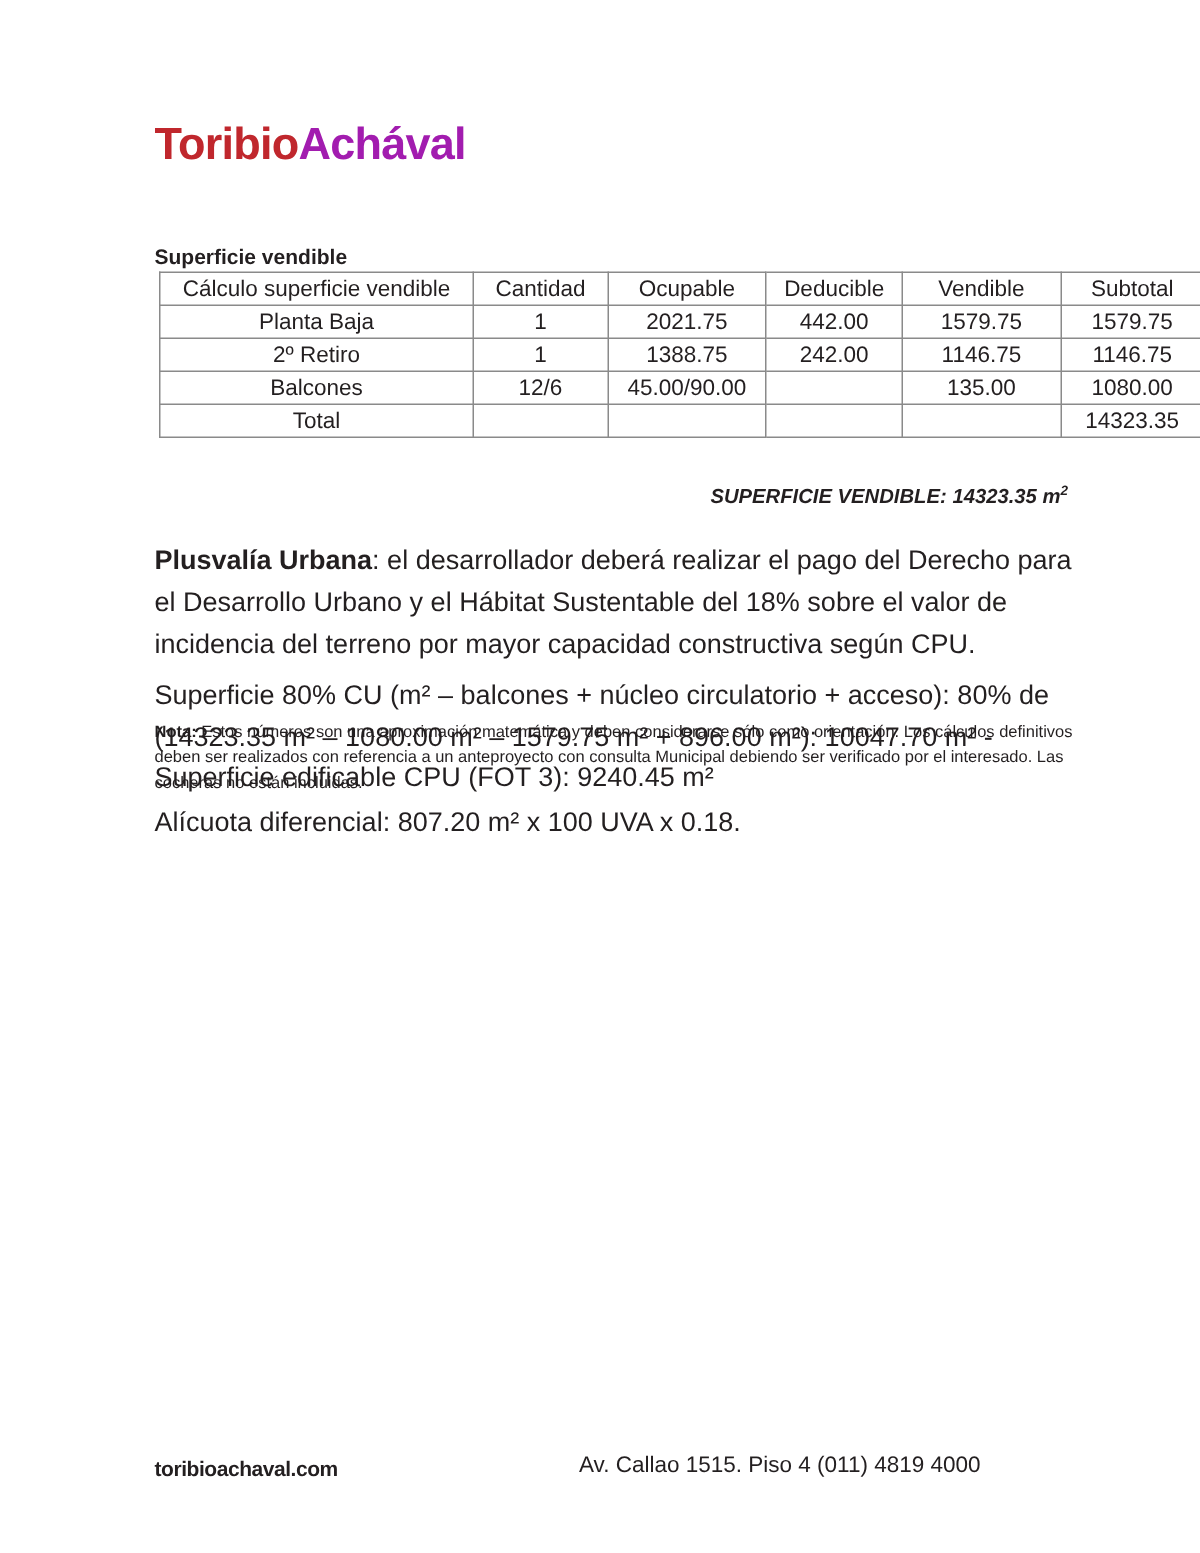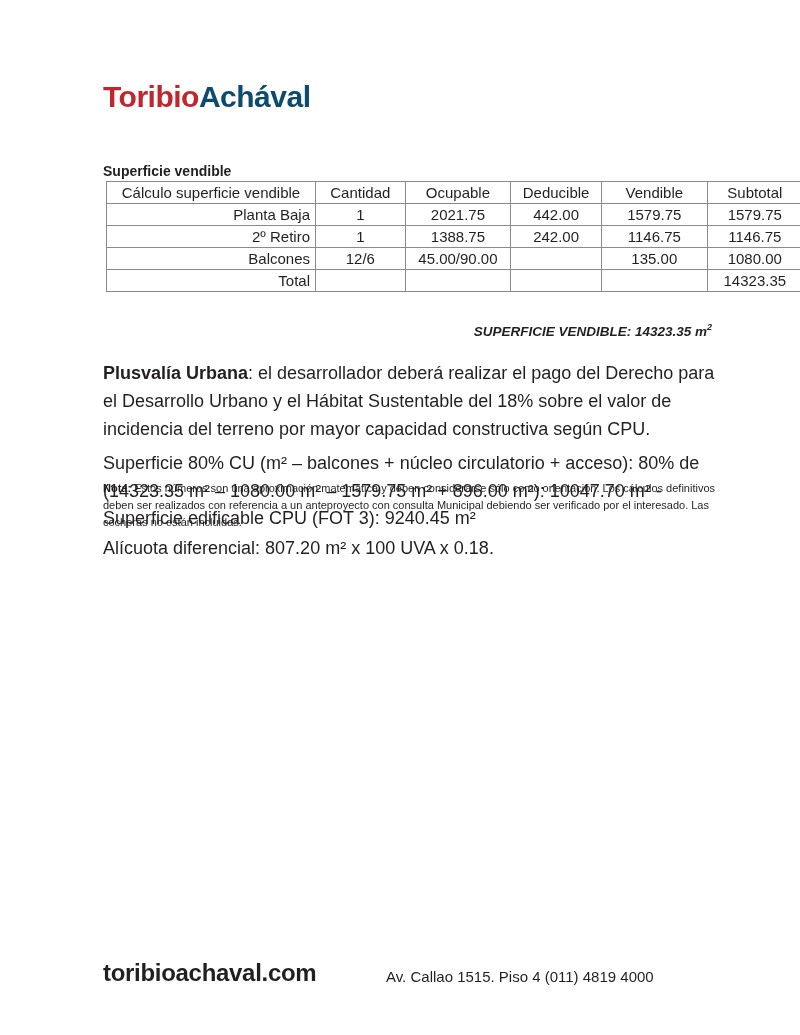--- a/index.html
+++ b/index.html
@@ -27,21 +27,21 @@
     position: absolute;
     left: 103px;
     top: 82px;
     font-size: 30px;
     font-weight: bold;
     letter-spacing: -0.5px;
     line-height: 1;
     white-space: nowrap;
   }
   .logo .part-a { color: #c0272d; }
-  .logo .part-b { color: #0c4a6e; }
+  .logo .part-b { color: #a21caf; }
 
   
   .section-title {
     position: absolute;
     left: 103px;
     top: 163px;
     font-size: 14px;
     font-weight: bold;
     color: #231f20;
   }
@@ -59,21 +59,21 @@
     font-size: 15px;
     color: #231f20;
   }
   table.calc th, table.calc td {
     border: 1px solid #8a8a8a;
     padding: 2px 5px;
     height: 17px;
     font-weight: normal;
   }
   table.calc th { text-align: center; }
-  table.calc td.label { text-align: right; }
+  table.calc td.label { text-align: center; }
   table.calc td.num { text-align: center; }
   table.calc col.c0 { width: 182px; }
   table.calc col.c1 { width: 78px; }
   table.calc col.c2 { width: 92px; }
   table.calc col.c3 { width: 79px; }
   table.calc col.c4 { width: 92px; }
   table.calc col.c5 { width: 83px; }
 
   
   .vendible-total {
@@ -111,21 +111,21 @@
     line-height: 1.55;
     color: #231f20;
   }
   .note b { font-weight: bold; }
 
   
   .footer-site {
     position: absolute;
     left: 103px;
     bottom: 48px;
-    font-size: 24px;
+    font-size: 14px;
     font-weight: bold;
     color: #231f20;
     letter-spacing: -0.3px;
   }
   .footer-addr {
     position: absolute;
     left: 386px;
     bottom: 50px;
     font-size: 15px;
     color: #231f20;

